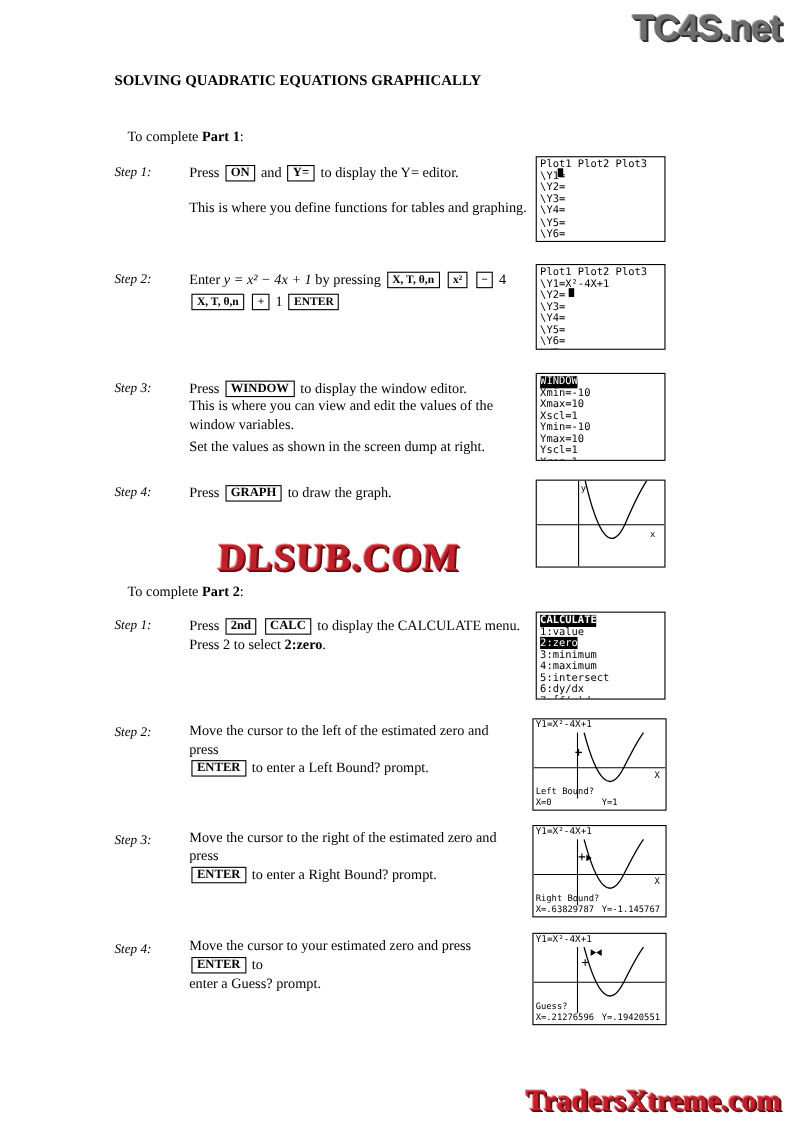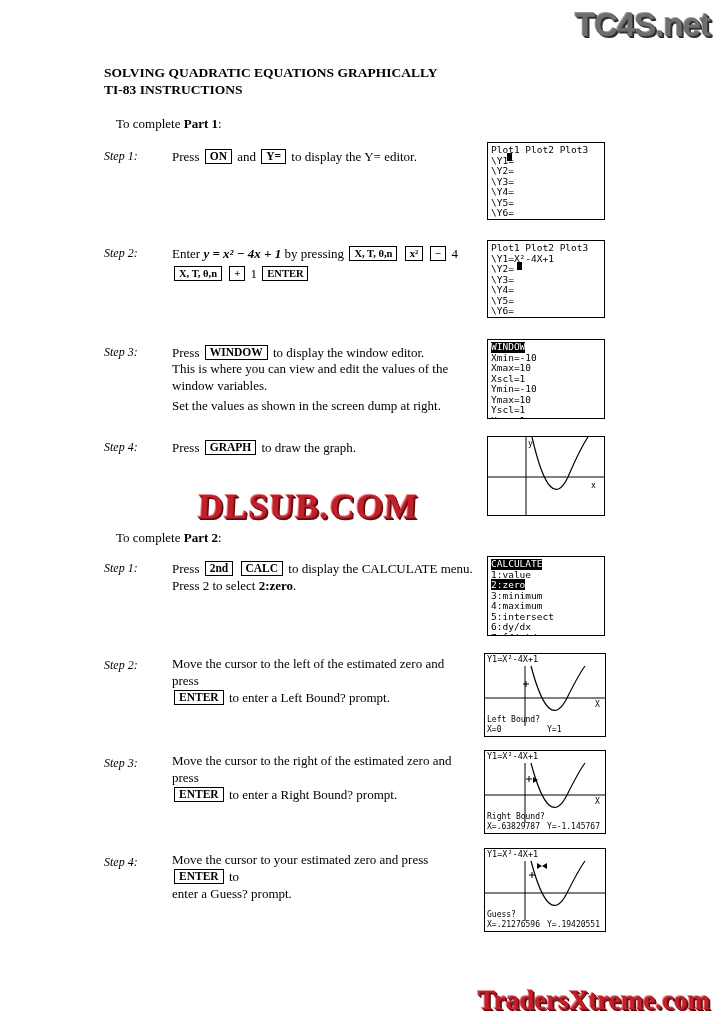--- a/index.html
+++ b/index.html
@@ -96,21 +96,21 @@
     font-size: 11.5px;
     font-weight: bold;
     line-height: 13px;
     background: #fff;
     vertical-align: 1px;
     white-space: nowrap;
   }
   .key.sm { font-size: 10.5px; }
 
   
-  .mi { font-style: italic; font-weight: bold; }
+  .mi { font-style: italic; }
 
   
   .screen {
     position: absolute;
     border: 1px solid #000;
     background: #fff;
     box-sizing: border-box;
     font-family: "DejaVu Sans Mono", monospace;
     font-size: 9.5px;
     line-height: 10.5px;
@@ -154,36 +154,36 @@
 </style>
 </head>
 <body>
 
 <div class="wm-top">TC4S.net</div>
 <div class="wm-center">DLSUB.COM</div>
 <div class="wm-bottom">TradersXtreme.com</div>
 
 <div class="title">
   <div>SOLVING QUADRATIC EQUATIONS GRAPHICALLY</div>
-  <div>TI-83 INSTRUCTIONS</div>
 </div>
 
 <div class="lead" style="left:104px; top:116px;">
   <span>To complete </span><b>Part 1</b><span>:</span>
 </div>
 
 <div class="step-label" style="left:104px; top:149px;">Step 1:</div>
 <div class="step-body" style="left:172px; top:148px; width:300px;">
   <span>Press</span>
   <span class="key">ON</span>
   <span>and</span>
   <span class="key">Y=</span>
   <span>to display the Y= editor.</span>
 </div>
 <div class="step-body" style="left:172px; top:180px; width:310px;">
+  <div>This is where you define functions for tables and graphing.</div>
 </div>
 
 <div class="screen" style="left:487px; top:142px; width:118px; height:78px;">
   <div class="row plotrow">Plot1 Plot2 Plot3</div>
   <div class="row">\Y1=</div>
   <div class="row">\Y2=</div>
   <div class="row">\Y3=</div>
   <div class="row">\Y4=</div>
   <div class="row">\Y5=</div>
   <div class="row">\Y6=</div>
@@ -266,21 +266,21 @@
   <span>Press</span>
   <span class="key">2nd</span>
   <span class="key">CALC</span>
   <span>to display the CALCULATE menu.</span>
 </div>
 <div class="step-body" style="left:172px; top:577px; width:310px;">
   <span>Press 2 to select </span><b>2:zero</b><span>.</span>
 </div>
 
 <div class="screen" style="left:487px; top:556px; width:118px; height:80px;">
-  <div class="row hl" style="display:inline-block;">CALCULATE</div>
+  <div class="row hl" style="display:inline-block;font-weight:bold;">CALCULATE</div>
   <div class="row">1:value</div>
   <div class="row"><span class="hl">2:zero</span></div>
   <div class="row">3:minimum</div>
   <div class="row">4:maximum</div>
   <div class="row">5:intersect</div>
   <div class="row">6:dy/dx</div>
   <div class="row">7:∫f(x)dx</div>
 </div>
 
 <div class="step-label" style="left:104px; top:658px;">Step 2:</div>

